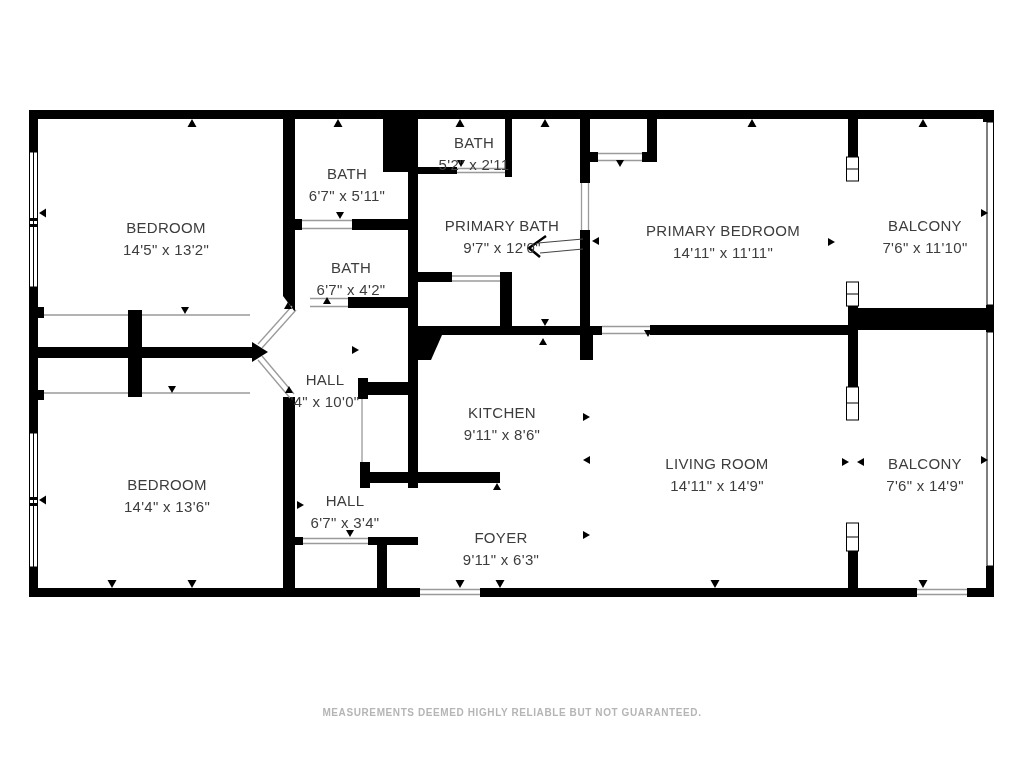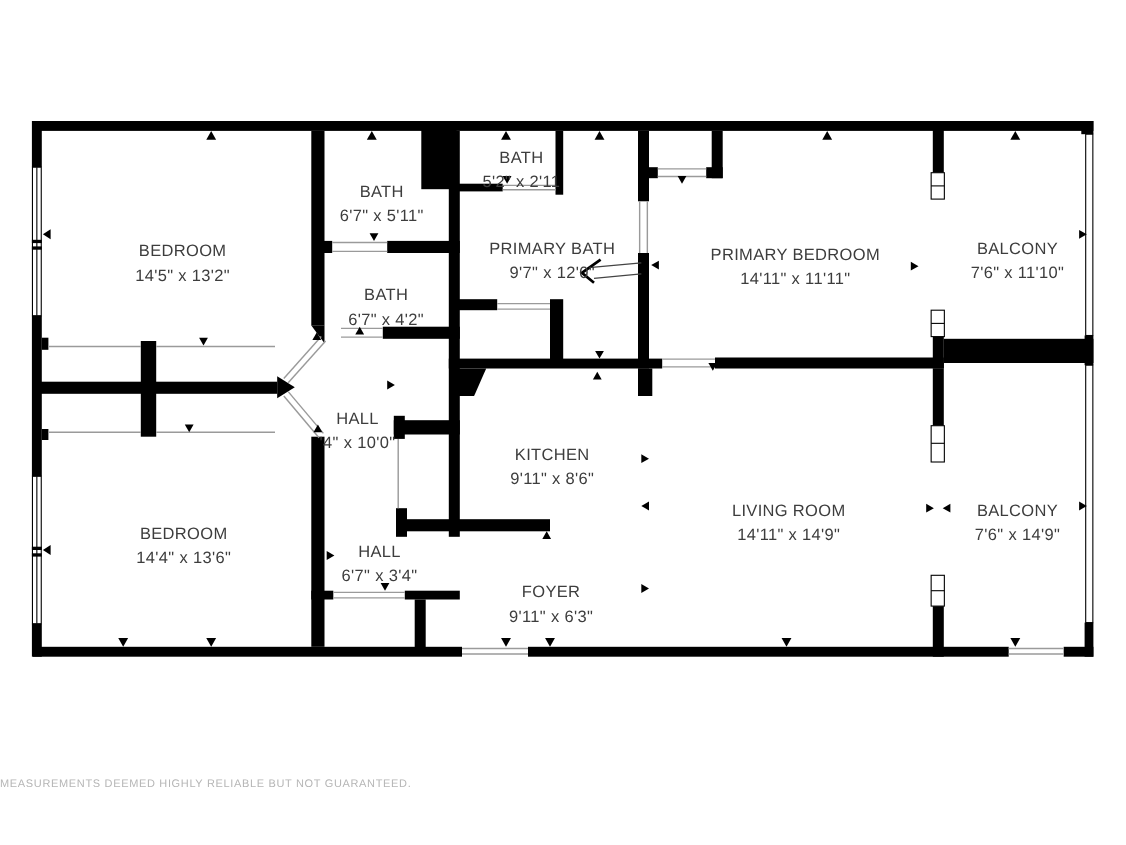--- a/index.html
+++ b/index.html
@@ -1,22 +1,22 @@
 <!DOCTYPE html>
 <html><head>
 <meta charset="utf-8">
 <style>
   html,body{margin:0;padding:0;background:#fff;}
   .stage{position:relative;width:1024px;height:768px;background:#fff;overflow:hidden;
          font-family:"Liberation Sans",sans-serif;}
   svg{position:absolute;left:0;top:0;}
   .room-label{fill:#3d3d3d;font-size:15px;letter-spacing:0.3px;
               font-family:"Liberation Sans",sans-serif;}
-  .footer{position:absolute;left:0;right:0;top:707px;text-align:left;
-          font-size:10px;letter-spacing:0.6px;color:#b5b5b5;}
+  .footer{position:absolute;left:0;right:0;top:707px;text-align:center;
+          font-size:10px;letter-spacing:0.6px;color:#b5b5b5;font-weight:bold;}
 </style>
 </head>
 <body>
 
 <div class="stage">
   <svg width="1024" height="768" viewBox="0 0 1024 768">
 
     <g fill="#000">
       <rect x="30" y="110" width="964" height="9"></rect>
       <rect x="29" y="110" width="9" height="42"></rect>

